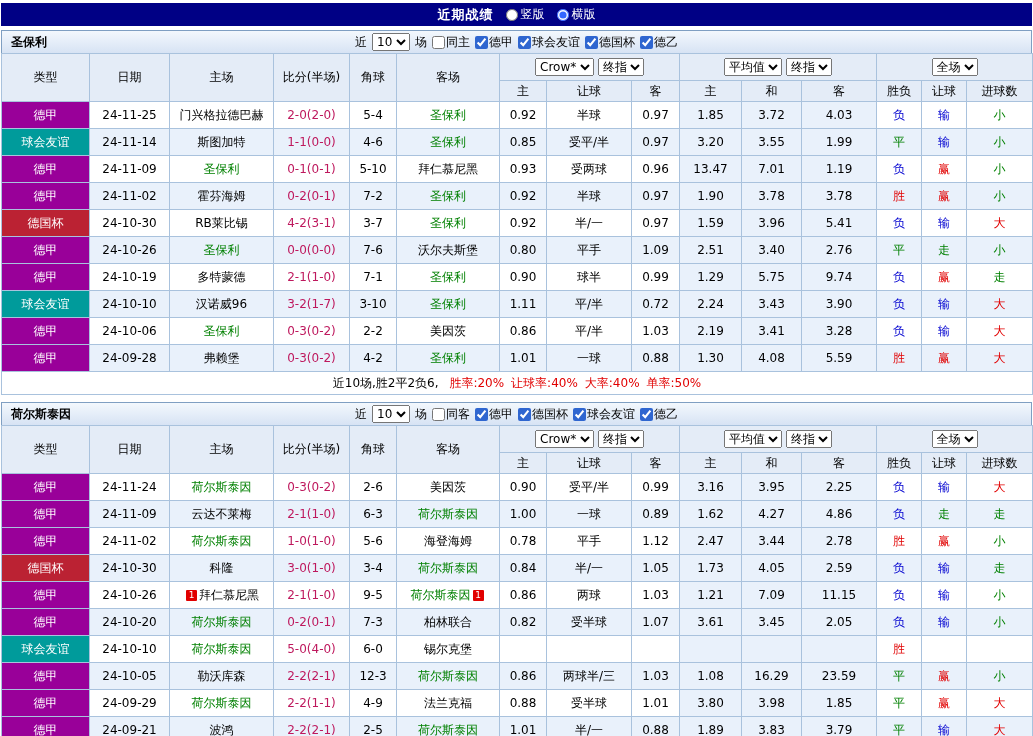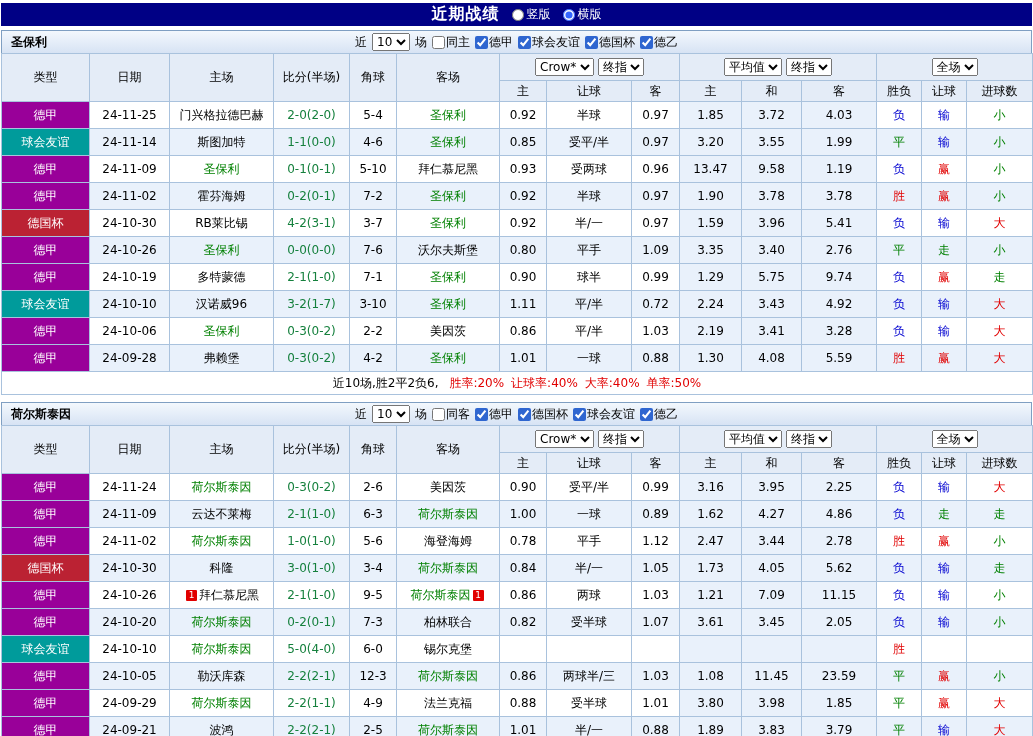--- a/index.html
+++ b/index.html
@@ -1,38 +1,38 @@
 <!DOCTYPE html>
 <html><head>
 <meta charset="utf-8">
 <style>
   html,body{margin:0;padding:0}
   body{width:1033px;background:#fff;color:#000;font-family:"DejaVu Sans","Liberation Sans",sans-serif;font-size:12px}
   .topbar{margin:3px 1px 4px;height:23px;background:#000085;display:flex;align-items:center;justify-content:center;gap:12px;color:#fff}
-  .tb-title{font-weight:bold;font-size:16px;letter-spacing:1px}
+  .tb-title{font-weight:bold;font-size:13px;letter-spacing:1px}
   .tb-radio{display:inline-flex;align-items:center;gap:3px;cursor:pointer}
   .tb-radio input{width:12px;height:12px;margin:0;accent-color:#3366ff}
   .section{margin:0 1px 7px}
   .section-header{position:relative;border:1px solid #7f9fc2;border-bottom:none;background:linear-gradient(#f3f8fd,#d7e3f4);height:22px;display:flex;align-items:center}
   .team-name{font-weight:bold;padding:0 9px;position:relative;z-index:2}
   .filters{position:absolute;left:0;right:0;top:0;bottom:0;display:flex;justify-content:center;align-items:center;gap:5px;z-index:1}
   .chk{display:inline-flex;align-items:center;gap:1px;cursor:pointer}
   .chk input{width:13px;height:13px;margin:0;accent-color:#2f66d0}
   .sel{font-size:12px;height:18px;font-family:inherit;padding:0}
   table.grid{border-collapse:collapse;table-layout:fixed;width:1031px;border:1px solid #7f9fc2}
   .grid th,.grid td{border:1px solid #a9c2dd;text-align:center;padding:0 2px;white-space:nowrap;overflow:hidden}
   thead th{background:#e4ecf7;font-weight:normal}
   tr.h1 th{height:24px}
   tr.h2 th{height:20px}
   .selcell .sel{margin:4px 2px}
   tbody td{height:26px}
   tbody tr.alt td{background:#e9f1fb}
   tbody tr:not(.alt) td.avg{background:#e9f1fb}
   td.type{color:#fff}
-  td.score{color:#15803d}
+  td.score{color:#be185d}
   tfoot td{height:22px}
   .fstat{margin-left:7px}
   .badge{display:inline-block;background:#e10000;color:#fff;font-size:9px;line-height:11px;min-width:9px;padding:0 1px;margin:0 2px;border-radius:1px;vertical-align:1px}
 </style>
 </head>
 <body>
 
 <div class="topbar">
   <span class="tb-title">近期战绩</span>
   <label class="tb-radio">
@@ -156,21 +156,21 @@
             <td class="type" style="background:#990099">德甲</td>
             <td>24-11-09</td>
             <td><span style="color:#008000">圣保利</span></td>
             <td class="score">0-1(0-1)</td>
             <td>5-10</td>
             <td><span style="">拜仁慕尼黑</span></td>
             <td>0.93</td>
             <td>受两球</td>
             <td>0.96</td>
             <td class="avg">13.47</td>
-            <td class="avg">9.58</td>
+            <td class="avg">7.01</td>
             <td class="avg">1.19</td>
             <td style="color:#0000d0">负</td>
             <td style="color:#e10000">赢</td>
             <td style="color:#008000">小</td>
           </tr>
           <tr class="alt">
             <td class="type" style="background:#990099">德甲</td>
             <td>24-11-02</td>
             <td><span style="">霍芬海姆</span></td>
             <td class="score">0-2(0-1)</td>
@@ -206,21 +206,21 @@
           <tr class="alt">
             <td class="type" style="background:#990099">德甲</td>
             <td>24-10-26</td>
             <td><span style="color:#008000">圣保利</span></td>
             <td class="score">0-0(0-0)</td>
             <td>7-6</td>
             <td><span style="">沃尔夫斯堡</span></td>
             <td>0.80</td>
             <td>平手</td>
             <td>1.09</td>
-            <td class="avg">3.35</td>
+            <td class="avg">2.51</td>
             <td class="avg">3.40</td>
             <td class="avg">2.76</td>
             <td style="color:#008000">平</td>
             <td style="color:#008000">走</td>
             <td style="color:#008000">小</td>
           </tr>
           <tr class="">
             <td class="type" style="background:#990099">德甲</td>
             <td>24-10-19</td>
             <td><span style="">多特蒙德</span></td>
@@ -242,21 +242,21 @@
             <td>24-10-10</td>
             <td><span style="">汉诺威96</span></td>
             <td class="score">3-2(1-7)</td>
             <td>3-10</td>
             <td><span style="color:#008000">圣保利</span></td>
             <td>1.11</td>
             <td>平/半</td>
             <td>0.72</td>
             <td class="avg">2.24</td>
             <td class="avg">3.43</td>
-            <td class="avg">4.92</td>
+            <td class="avg">3.90</td>
             <td style="color:#0000d0">负</td>
             <td style="color:#0000d0">输</td>
             <td style="color:#e10000">大</td>
           </tr>
           <tr class="">
             <td class="type" style="background:#990099">德甲</td>
             <td>24-10-06</td>
             <td><span style="color:#008000">圣保利</span></td>
             <td class="score">0-3(0-2)</td>
             <td>2-2</td>
@@ -424,21 +424,21 @@
             <td>24-10-30</td>
             <td><span style="">科隆</span></td>
             <td class="score">3-0(1-0)</td>
             <td>3-4</td>
             <td><span style="color:#008000">荷尔斯泰因</span></td>
             <td>0.84</td>
             <td>半/一</td>
             <td>1.05</td>
             <td class="avg">1.73</td>
             <td class="avg">4.05</td>
-            <td class="avg">5.62</td>
+            <td class="avg">2.59</td>
             <td style="color:#0000d0">负</td>
             <td style="color:#0000d0">输</td>
             <td style="color:#008000">走</td>
           </tr>
           <tr class="">
             <td class="type" style="background:#990099">德甲</td>
             <td>24-10-26</td>
             <td><span class="badge">1</span><span style="">拜仁慕尼黑</span></td>
             <td class="score">2-1(1-0)</td>
             <td>9-5</td>
@@ -491,21 +491,21 @@
             <td class="type" style="background:#990099">德甲</td>
             <td>24-10-05</td>
             <td><span style="">勒沃库森</span></td>
             <td class="score">2-2(2-1)</td>
             <td>12-3</td>
             <td><span style="color:#008000">荷尔斯泰因</span></td>
             <td>0.86</td>
             <td>两球半/三</td>
             <td>1.03</td>
             <td class="avg">1.08</td>
-            <td class="avg">11.45</td>
+            <td class="avg">16.29</td>
             <td class="avg">23.59</td>
             <td style="color:#008000">平</td>
             <td style="color:#e10000">赢</td>
             <td style="color:#008000">小</td>
           </tr>
           <tr class="">
             <td class="type" style="background:#990099">德甲</td>
             <td>24-09-29</td>
             <td><span style="color:#008000">荷尔斯泰因</span></td>
             <td class="score">2-2(1-1)</td>

